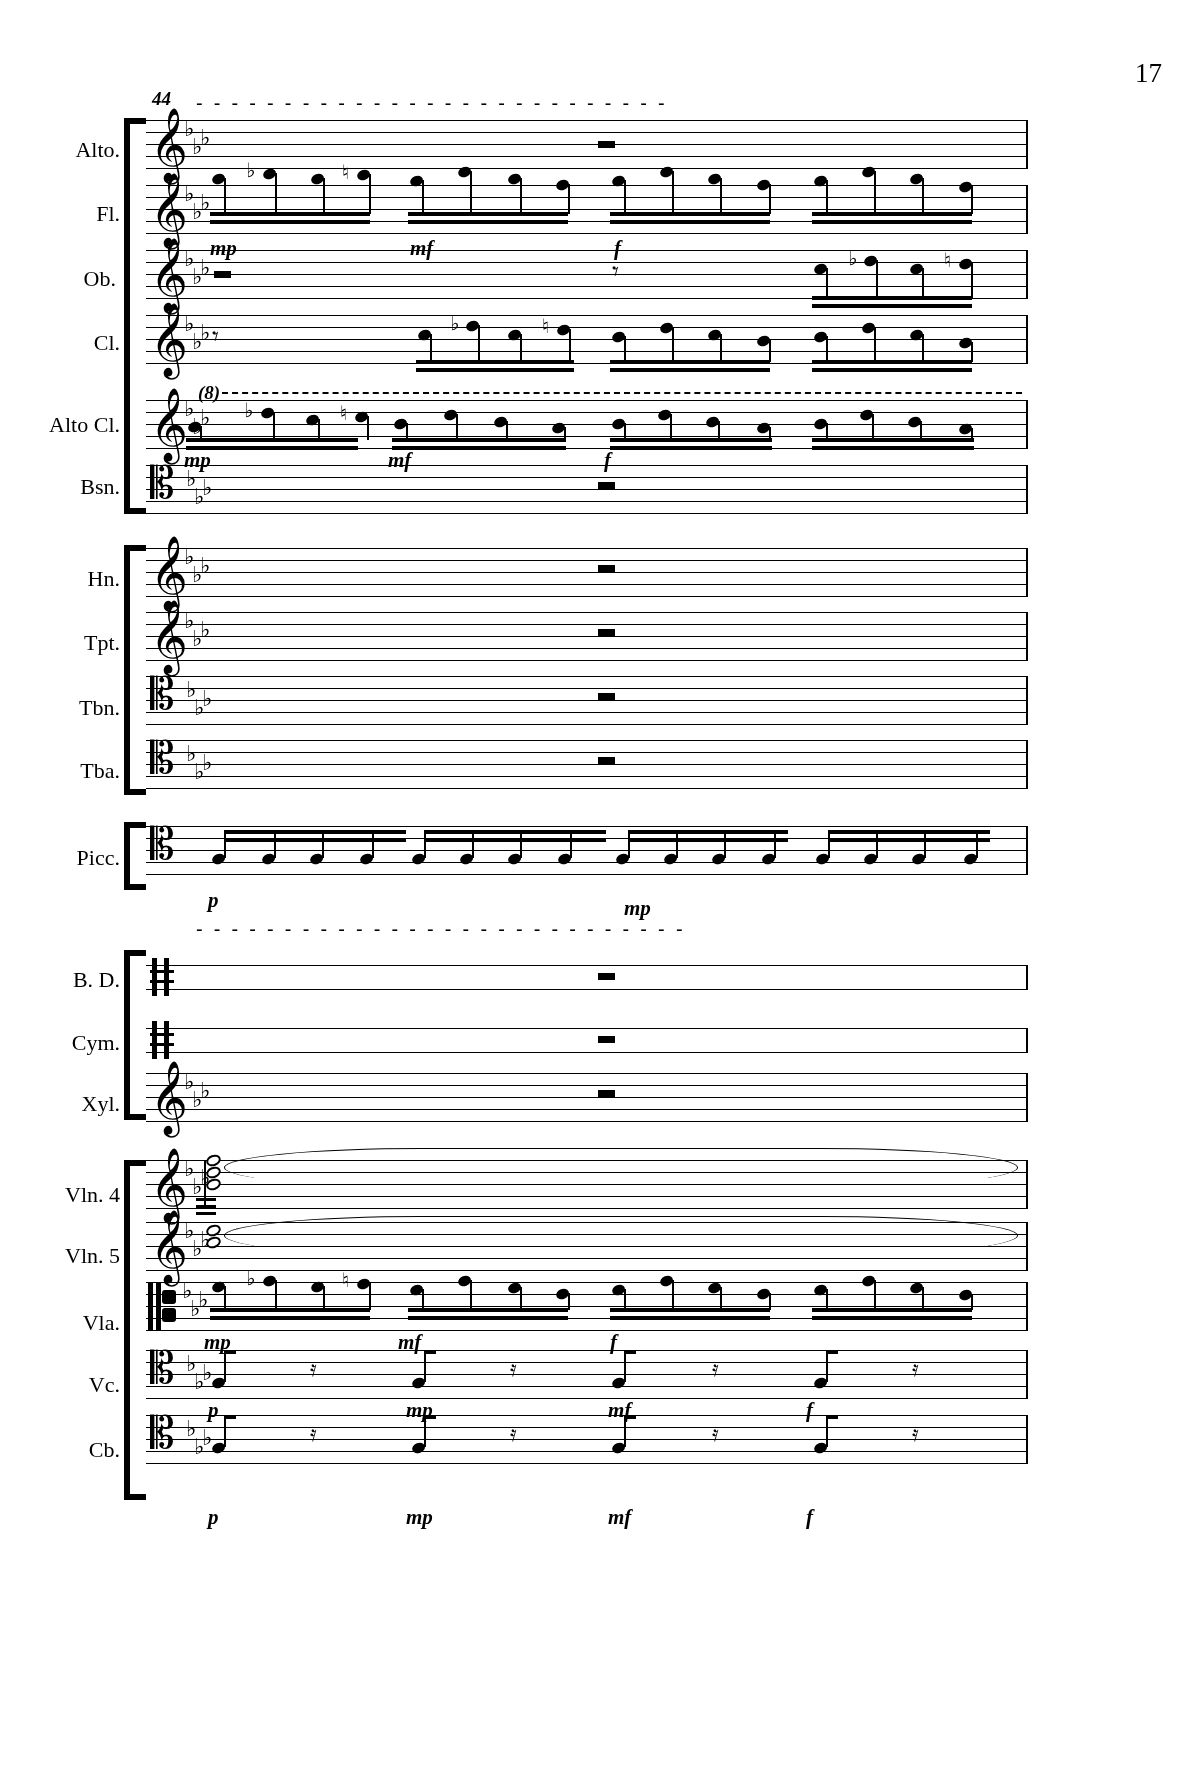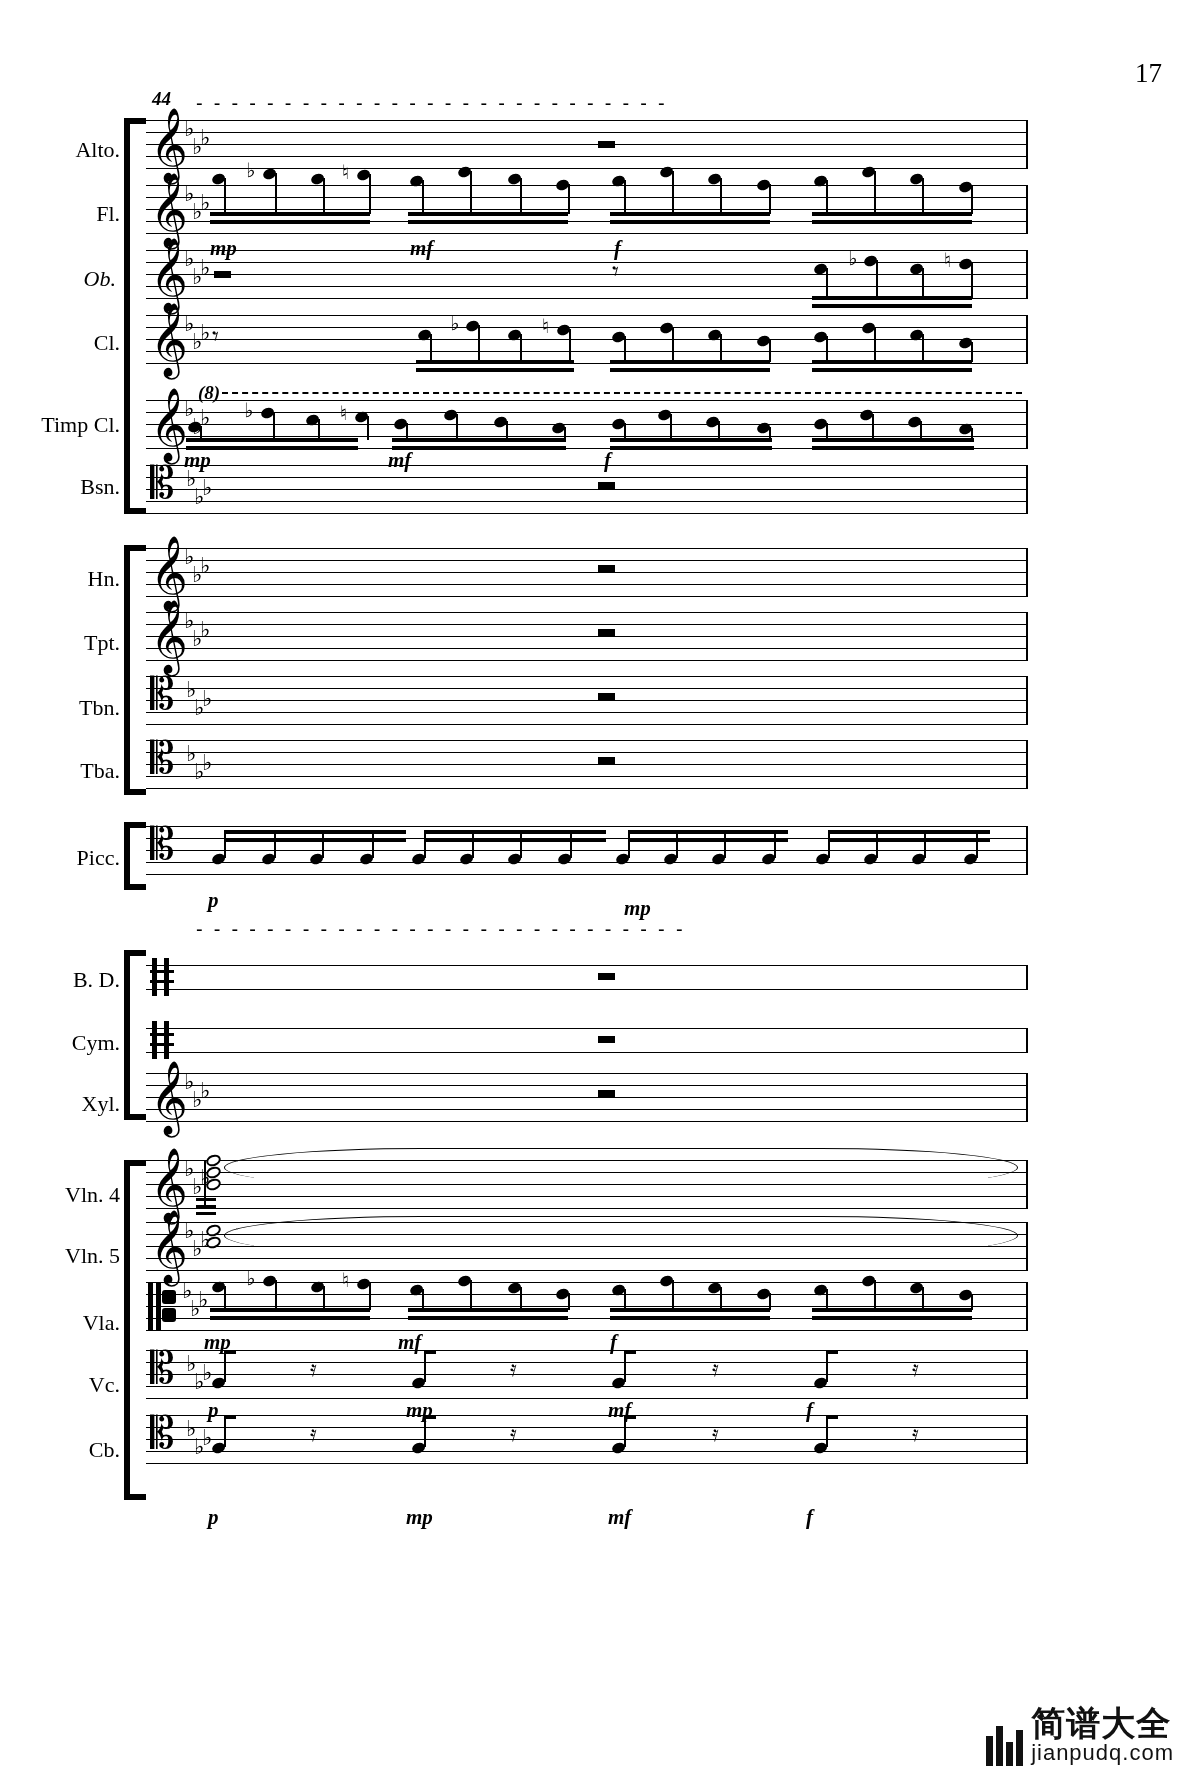--- a/index.html
+++ b/index.html
@@ -56,23 +56,23 @@
 </head>
 <body>
 
 <div class="page">
 
   <div class="pageno">17</div>
   <div class="measno" style="left:152px;top:88px;">44</div>
 
   <div class="instr" style="left:30px;top:137px;width:90px;">Alto.</div>
   <div class="instr" style="left:30px;top:201px;width:90px;">Fl.</div>
-  <div class="instr" style="left:26px;top:266px;width:90px;font-style:italic;">Ob.</div>
+  <div class="instr" style="left:26px;top:266px;width:90px;">Ob.</div>
   <div class="instr" style="left:30px;top:330px;width:90px;">Cl.</div>
-  <div class="instr" style="left:10px;top:412px;width:110px;">Timp Cl.</div>
+  <div class="instr" style="left:10px;top:412px;width:110px;">Alto Cl.</div>
   <div class="instr" style="left:30px;top:474px;width:90px;">Bsn.</div>
 
   <div class="brace" style="left:124px;top:118px;height:396px;width:22px;">
     <div class="t"></div>
       <div class="b"></div>
   </div>
 
   <div class="staff" style="left:146px;top:120px;width:882px;height:48px;">
     <div class="ln" style="top:0"></div>
       <div class="ln" style="top:12px"></div>
@@ -672,26 +672,14 @@
     <div class="nh" style="left:814px;top:1443px;"></div>
       <div class="stem" style="left:826px;top:1415px;height:32px;"></div>
       <div class="flag" style="left:828px;top:1415px;width:10px;height:4px;"></div>
     <div class="rest8" style="left:912px;top:1423px;">𝄿</div>
   </div>
   <div class="dyn" style="left:208px;top:1505px;">p</div>
   <div class="dyn" style="left:406px;top:1505px;">mp</div>
   <div class="dyn" style="left:608px;top:1505px;">mf</div>
   <div class="dyn" style="left:806px;top:1505px;">f</div>
 
-  <div class="wm">
-    <div class="bars">
-      <i style="height:30px"></i>
-        <i style="height:40px"></i>
-        <i style="height:24px"></i>
-        <i style="height:36px"></i>
-    </div>
-    <div class="txt">
-      <div class="cn">简谱大全</div>
-      <div class="url">jianpudq.com</div>
-    </div>
-  </div>
 
 </div>
 
 </body></html>

